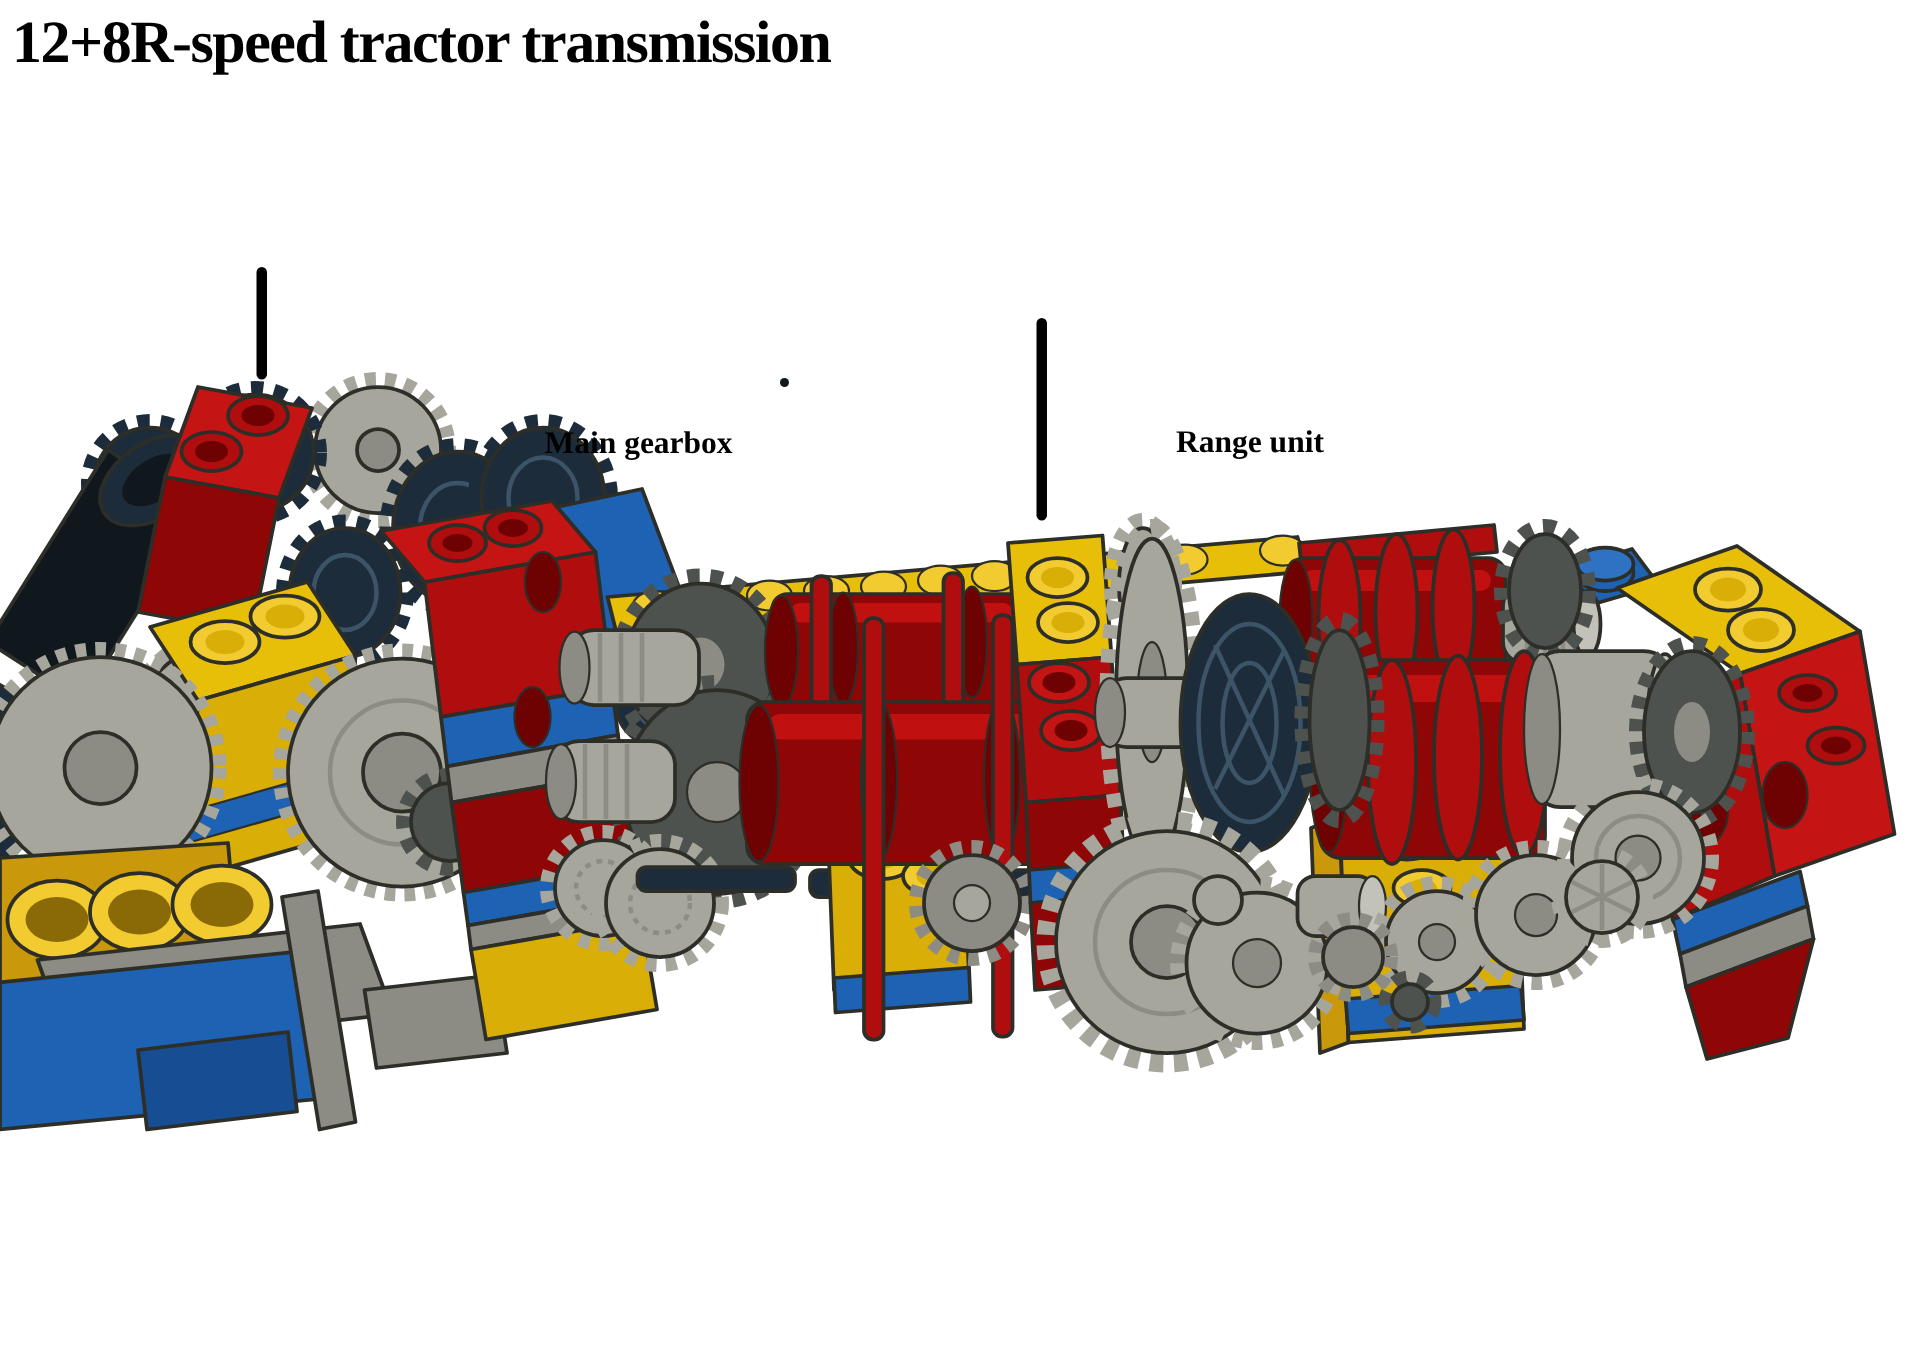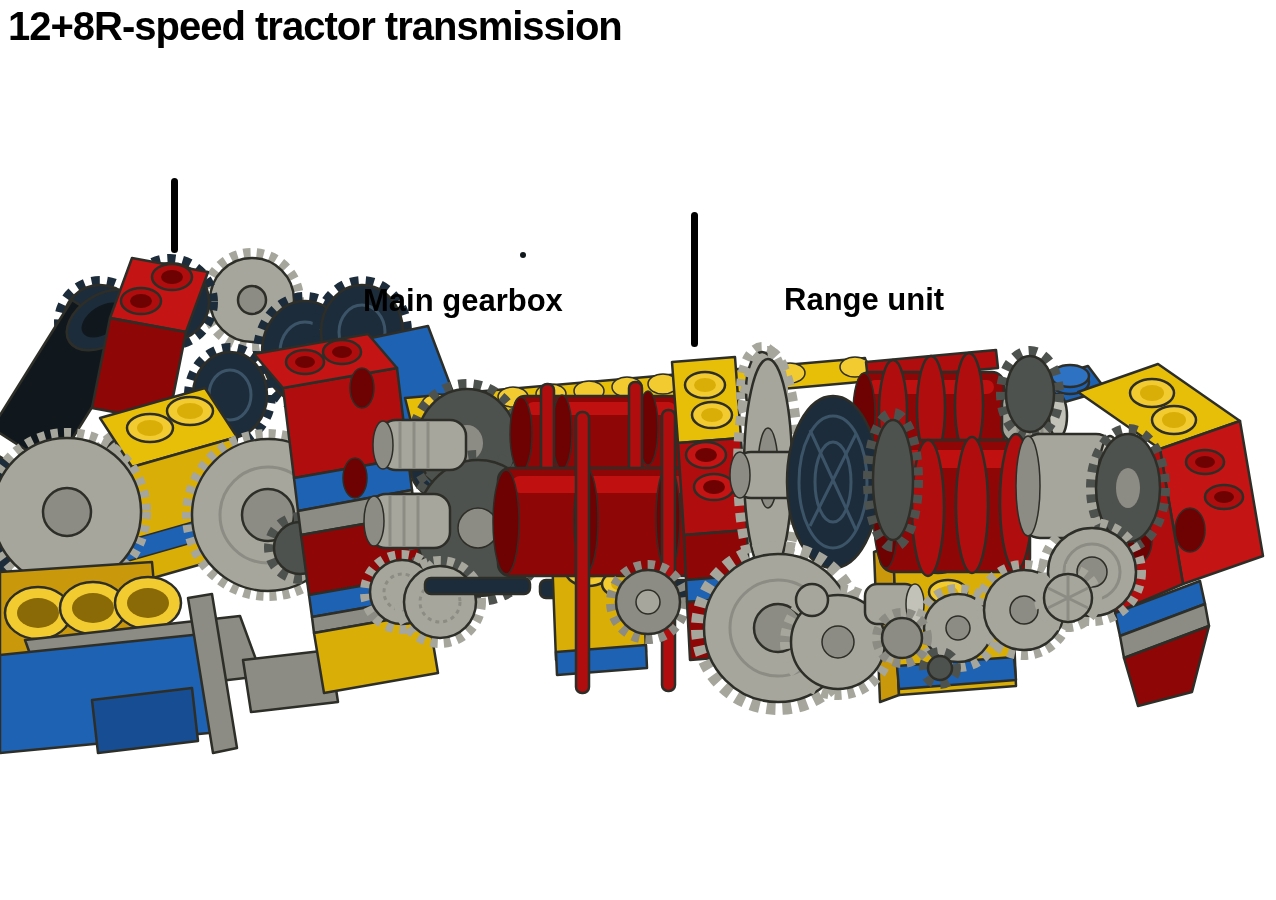--- a/index.html
+++ b/index.html
@@ -1,20 +1,20 @@
 <!DOCTYPE html>
 <html style="--red: #B00E0E; --red_top: #C41414; --red_dark: #8E0606; --red_deep: #6E0202; --red_bright: #C01010; --yellow: #E8BF08; --yellow_bright: #F2CB30; --yellow_dark: #D9AE06; --gold: #C9980B; --gold_deep: #8A6A06; --blue: #1E62B4; --blue_dark: #174E93; --blue_bright: #2E72C4; --gray_light: #A6A69C; --gray_lighter: #C2C2B8; --gray_mid: #8C8C84; --gray_dark: #4E524E; --navy: #1D2C3A; --navy_light: #3C5468; --black: #10181E; --outline: #2E2E28; --background: #FFFFFF; --text: #000000;"><head>
 <meta charset="utf-8">
 <style>
   html,body{margin:0;padding:0;background:#fff;}
   .canvas{position:relative;width:1276px;height:900px;background:var(--background,#fff);
-          overflow:hidden;font-family:Liberation Sans, sans-serif;}
+          overflow:hidden;font-family:Liberation Serif, serif;}
   .title{position:absolute;left:8px;top:4px;font-size:40px;font-weight:bold;
          color:var(--text,#000);letter-spacing:-1px;white-space:nowrap;}
-  .callout{position:absolute;font-size:31px;font-weight:bold;color:var(--text,#000);white-space:nowrap;}
+  .callout{position:absolute;font-size:21px;font-weight:bold;color:var(--text,#000);white-space:nowrap;}
   .callout.main{left:363px;top:283px;}
   .callout.range{left:784px;top:282px;}
   svg{position:absolute;left:0;top:0;}
   
   .o{stroke:var(--outline);stroke-width:2.5;stroke-linejoin:round;}
   .o1{stroke:var(--outline);stroke-width:1.5;stroke-linejoin:round;}
   
   .tl{fill:none;stroke:var(--gray_light);stroke-width:12;stroke-dasharray:7 6;}
   .tm{fill:none;stroke:var(--gray_mid);stroke-width:12;stroke-dasharray:7 6;}
   .tg{fill:none;stroke:var(--gray_dark);stroke-width:12;stroke-dasharray:8 7;}

